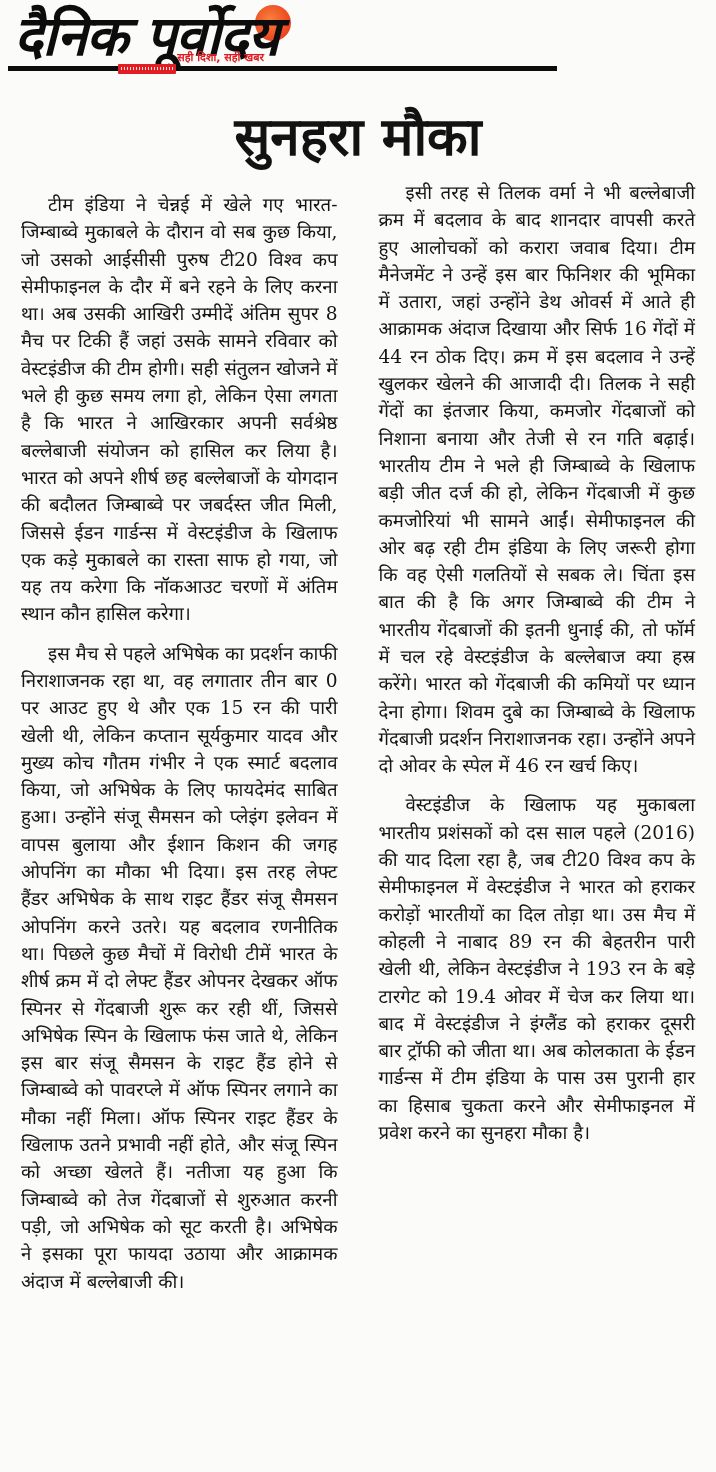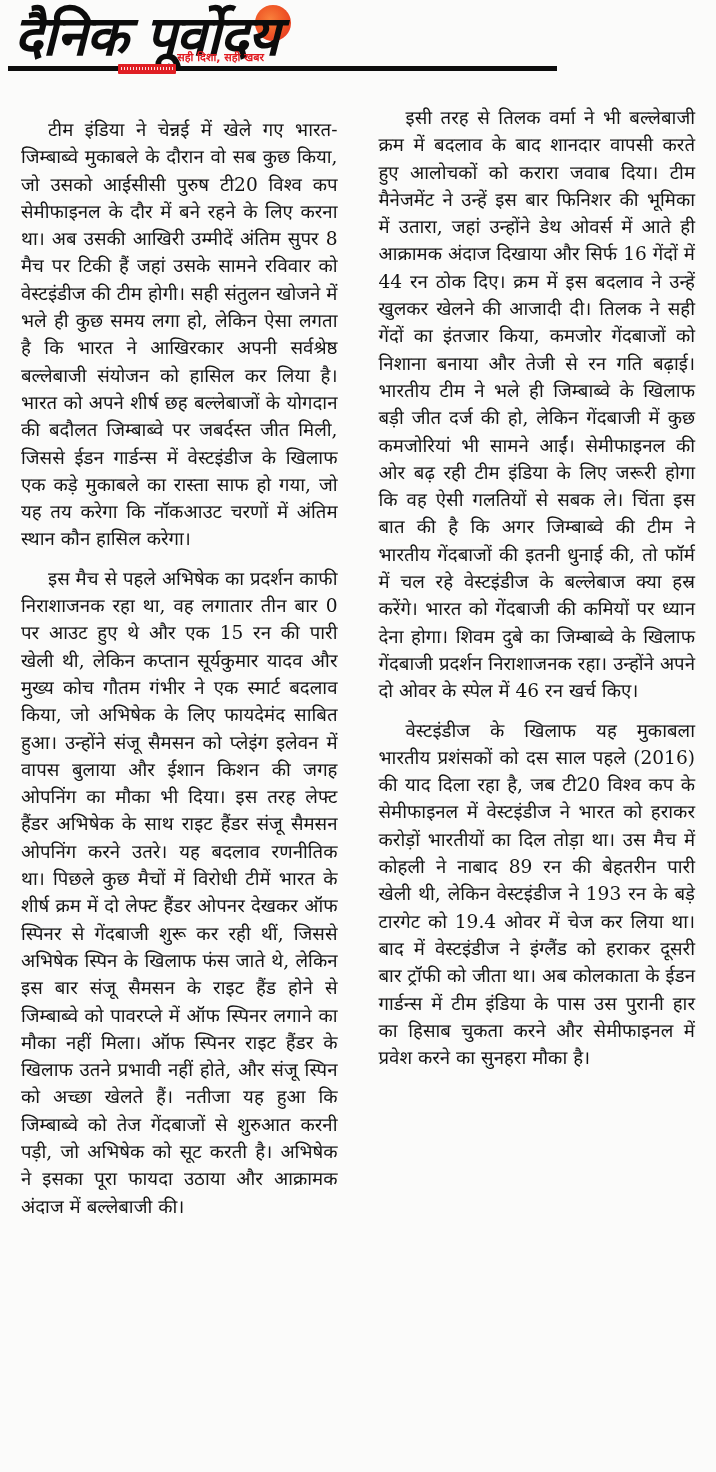--- a/index.html
+++ b/index.html
@@ -75,20 +75,21 @@
 
 <header class="masthead">
   <span class="sun"></span>
   <div class="logo">दैनिक पूर्वोदय</div>
   <div class="tagline">सही दिशा, सही खबर</div>
   <div class="mast-rule"></div>
   <div class="mast-badge"></div>
 </header>
 
 <main>
+  <h1 class="headline">सुनहरा मौका</h1>
 
 
   <div class="body-columns">
     <p>टीम इंडिया ने चेन्नई में खेले गए भारत-जिम्बाब्वे मुकाबले के दौरान वो सब कुछ किया, जो उसको आईसीसी पुरुष टी20 विश्व कप सेमीफाइनल के दौर में बने रहने के लिए करना था। अब उसकी आखिरी उम्मीदें अंतिम सुपर 8 मैच पर टिकी हैं जहां उसके सामने रविवार को वेस्टइंडीज की टीम होगी। सही संतुलन खोजने में भले ही कुछ समय लगा हो, लेकिन ऐसा लगता है कि भारत ने आखिरकार अपनी सर्वश्रेष्ठ बल्लेबाजी संयोजन को हासिल कर लिया है। भारत को अपने शीर्ष छह बल्लेबाजों के योगदान की बदौलत जिम्बाब्वे पर जबर्दस्त जीत मिली, जिससे ईडन गार्डन्स में वेस्टइंडीज के खिलाफ एक कड़े मुकाबले का रास्ता साफ हो गया, जो यह तय करेगा कि नॉकआउट चरणों में अंतिम स्थान कौन हासिल करेगा।</p>
     <p>इस मैच से पहले अभिषेक का प्रदर्शन काफी निराशाजनक रहा था, वह लगातार तीन बार 0 पर आउट हुए थे और एक 15 रन की पारी खेली थी, लेकिन कप्तान सूर्यकुमार यादव और मुख्य कोच गौतम गंभीर ने एक स्मार्ट बदलाव किया, जो अभिषेक के लिए फायदेमंद साबित हुआ। उन्होंने संजू सैमसन को प्लेइंग इलेवन में वापस बुलाया और ईशान किशन की जगह ओपनिंग का मौका भी दिया। इस तरह लेफ्ट हैंडर अभिषेक के साथ राइट हैंडर संजू सैमसन ओपनिंग करने उतरे। यह बदलाव रणनीतिक था। पिछले कुछ मैचों में विरोधी टीमें भारत के शीर्ष क्रम में दो लेफ्ट हैंडर ओपनर देखकर ऑफ स्पिनर से गेंदबाजी शुरू कर रही थीं, जिससे अभिषेक स्पिन के खिलाफ फंस जाते थे, लेकिन इस बार संजू सैमसन के राइट हैंड होने से जिम्बाब्वे को पावरप्ले में ऑफ स्पिनर लगाने का मौका नहीं मिला। ऑफ स्पिनर राइट हैंडर के खिलाफ उतने प्रभावी नहीं होते, और संजू स्पिन को अच्छा खेलते हैं। नतीजा यह हुआ कि जिम्बाब्वे को तेज गेंदबाजों से शुरुआत करनी पड़ी, जो अभिषेक को सूट करती है। अभिषेक ने इसका पूरा फायदा उठाया और आक्रामक अंदाज में बल्लेबाजी की।</p>
     <p>इसी तरह से तिलक वर्मा ने भी बल्लेबाजी क्रम में बदलाव के बाद शानदार वापसी करते हुए आलोचकों को करारा जवाब दिया। टीम मैनेजमेंट ने उन्हें इस बार फिनिशर की भूमिका में उतारा, जहां उन्होंने डेथ ओवर्स में आते ही आक्रामक अंदाज दिखाया और सिर्फ 16 गेंदों में 44 रन ठोक दिए। क्रम में इस बदलाव ने उन्हें खुलकर खेलने की आजादी दी। तिलक ने सही गेंदों का इंतजार किया, कमजोर गेंदबाजों को निशाना बनाया और तेजी से रन गति बढ़ाई। भारतीय टीम ने भले ही जिम्बाब्वे के खिलाफ बड़ी जीत दर्ज की हो, लेकिन गेंदबाजी में कुछ कमजोरियां भी सामने आईं। सेमीफाइनल की ओर बढ़ रही टीम इंडिया के लिए जरूरी होगा कि वह ऐसी गलतियों से सबक ले। चिंता इस बात की है कि अगर जिम्बाब्वे की टीम ने भारतीय गेंदबाजों की इतनी धुनाई की, तो फॉर्म में चल रहे वेस्टइंडीज के बल्लेबाज क्या हस्र करेंगे। भारत को गेंदबाजी की कमियों पर ध्यान देना होगा। शिवम दुबे का जिम्बाब्वे के खिलाफ गेंदबाजी प्रदर्शन निराशाजनक रहा। उन्होंने अपने दो ओवर के स्पेल में 46 रन खर्च किए।</p>
     <p>वेस्टइंडीज के खिलाफ यह मुकाबला भारतीय प्रशंसकों को दस साल पहले (2016) की याद दिला रहा है, जब टी20 विश्व कप के सेमीफाइनल में वेस्टइंडीज ने भारत को हराकर करोड़ों भारतीयों का दिल तोड़ा था। उस मैच में कोहली ने नाबाद 89 रन की बेहतरीन पारी खेली थी, लेकिन वेस्टइंडीज ने 193 रन के बड़े टारगेट को 19.4 ओवर में चेज कर लिया था। बाद में वेस्टइंडीज ने इंग्लैंड को हराकर दूसरी बार ट्रॉफी को जीता था। अब कोलकाता के ईडन गार्डन्स में टीम इंडिया के पास उस पुरानी हार का हिसाब चुकता करने और सेमीफाइनल में प्रवेश करने का सुनहरा मौका है।</p>
   </div>
 </main>
 

